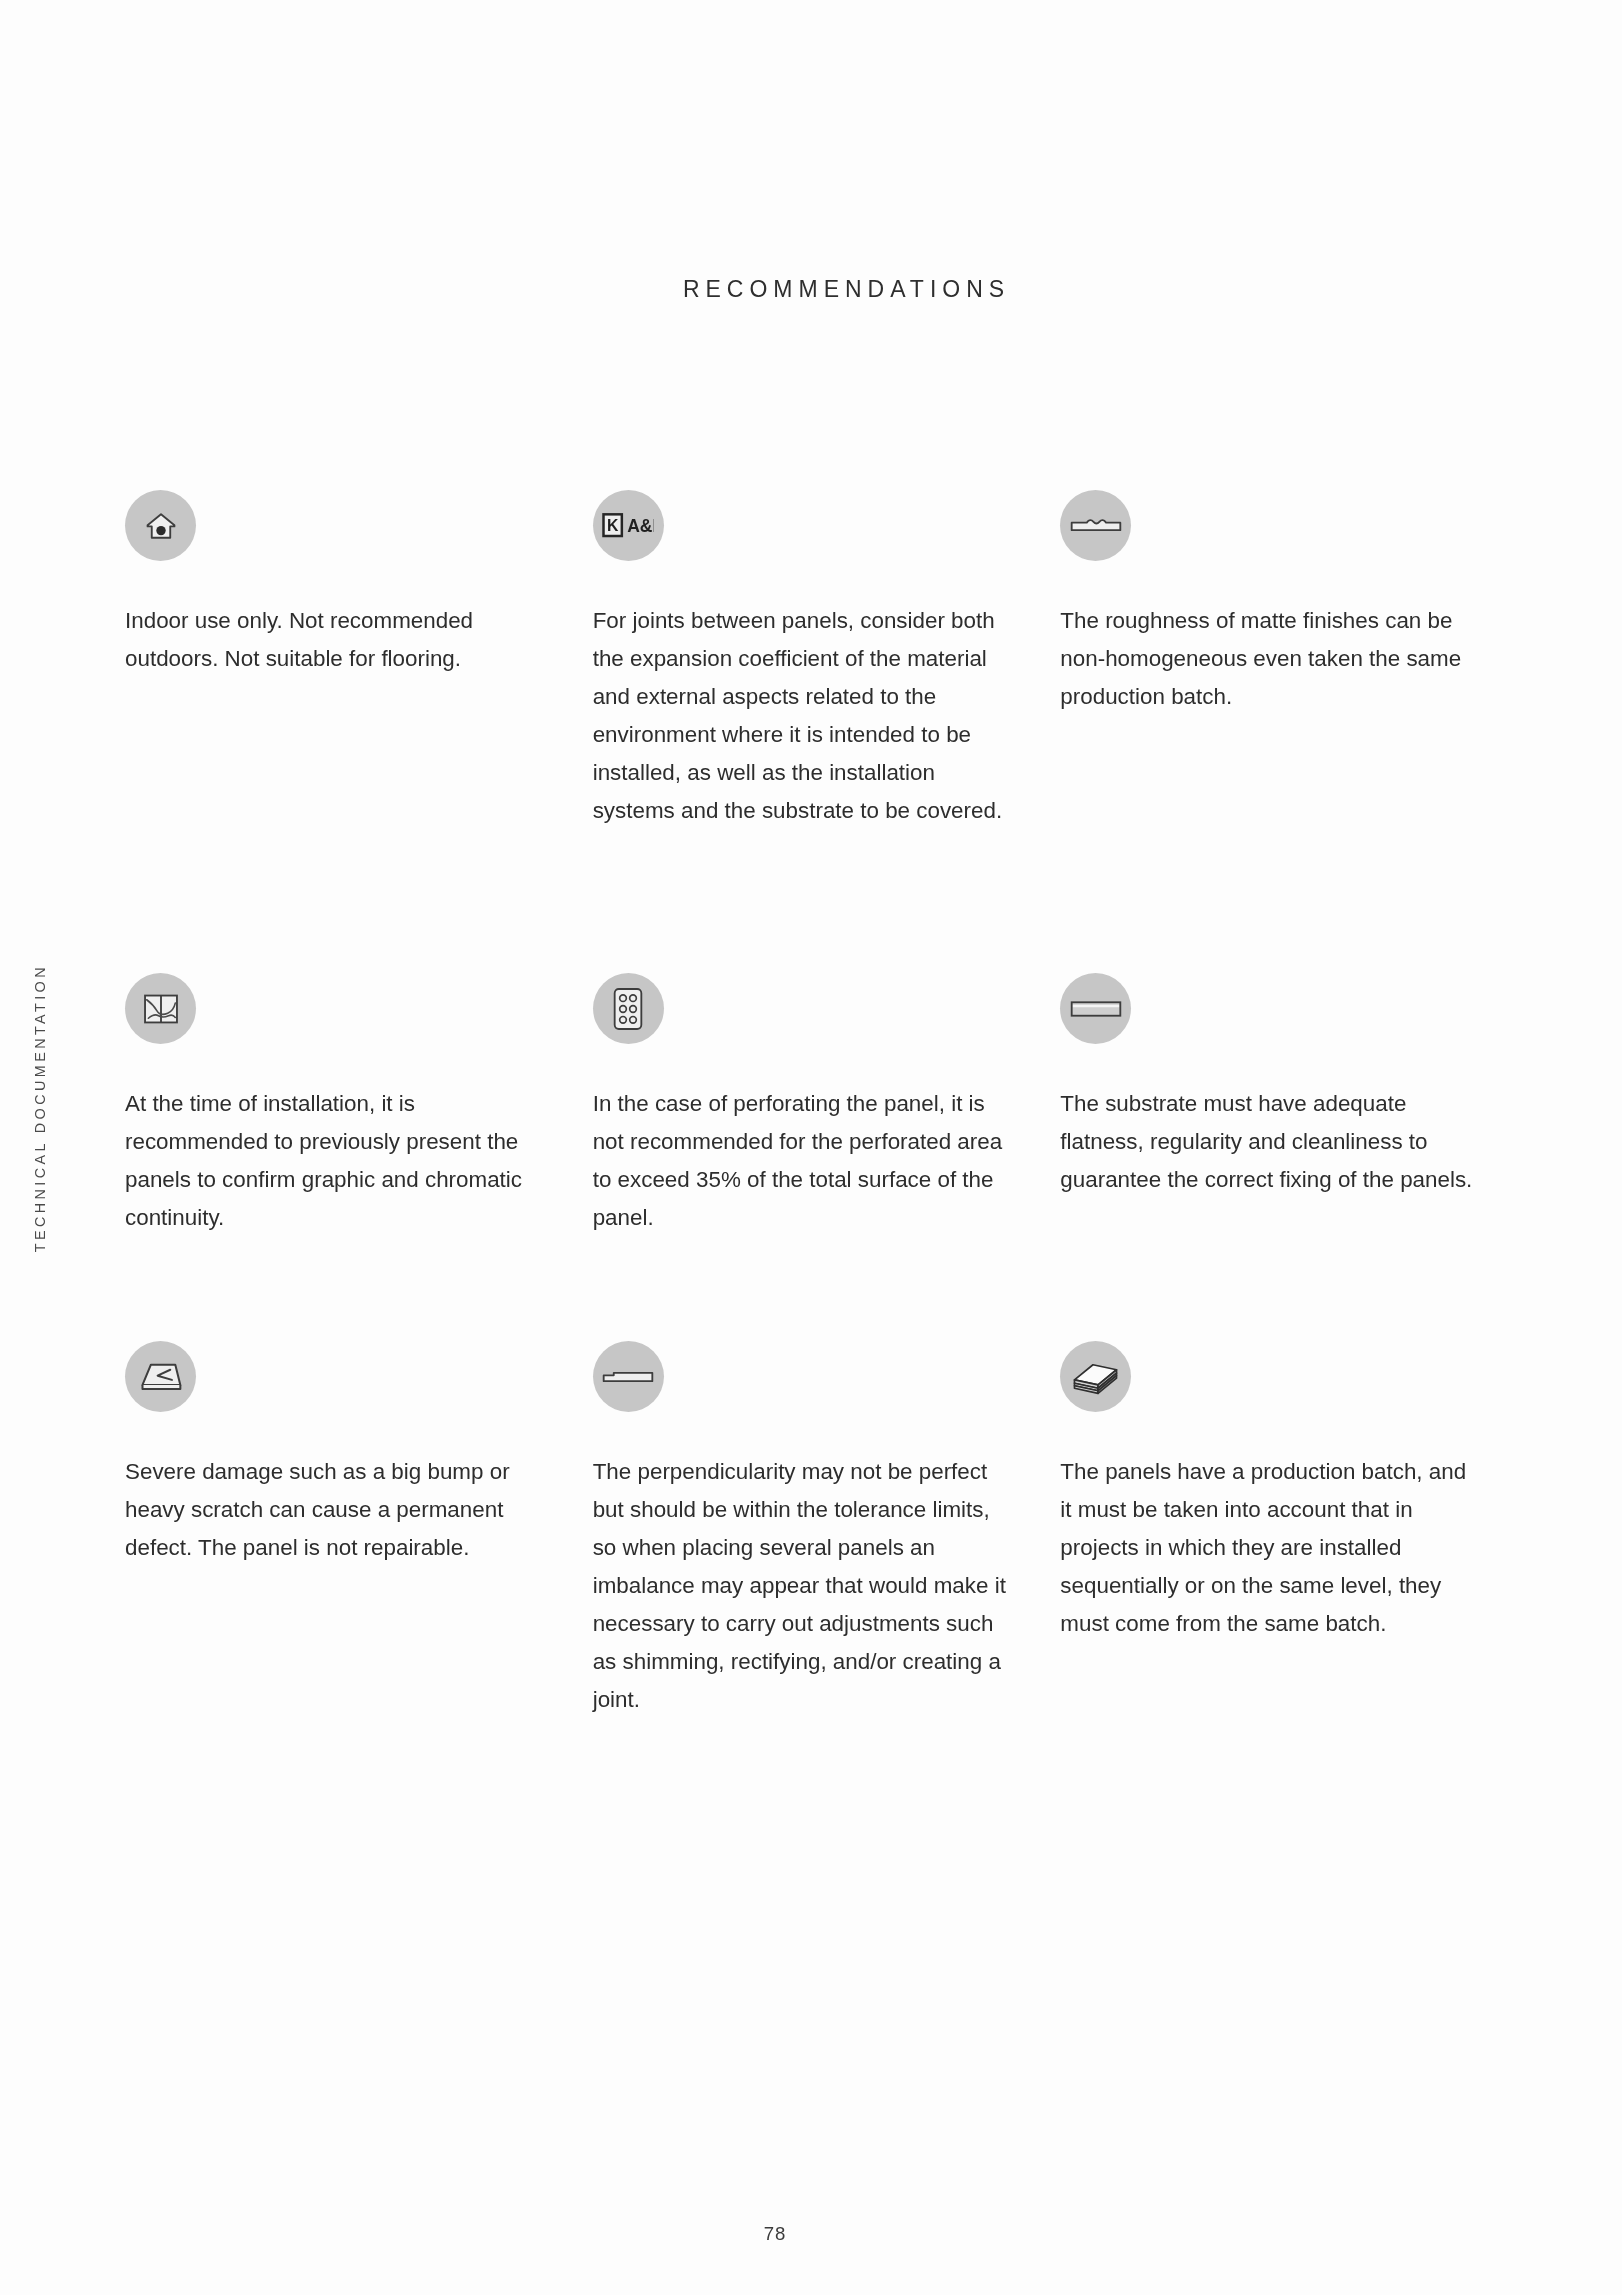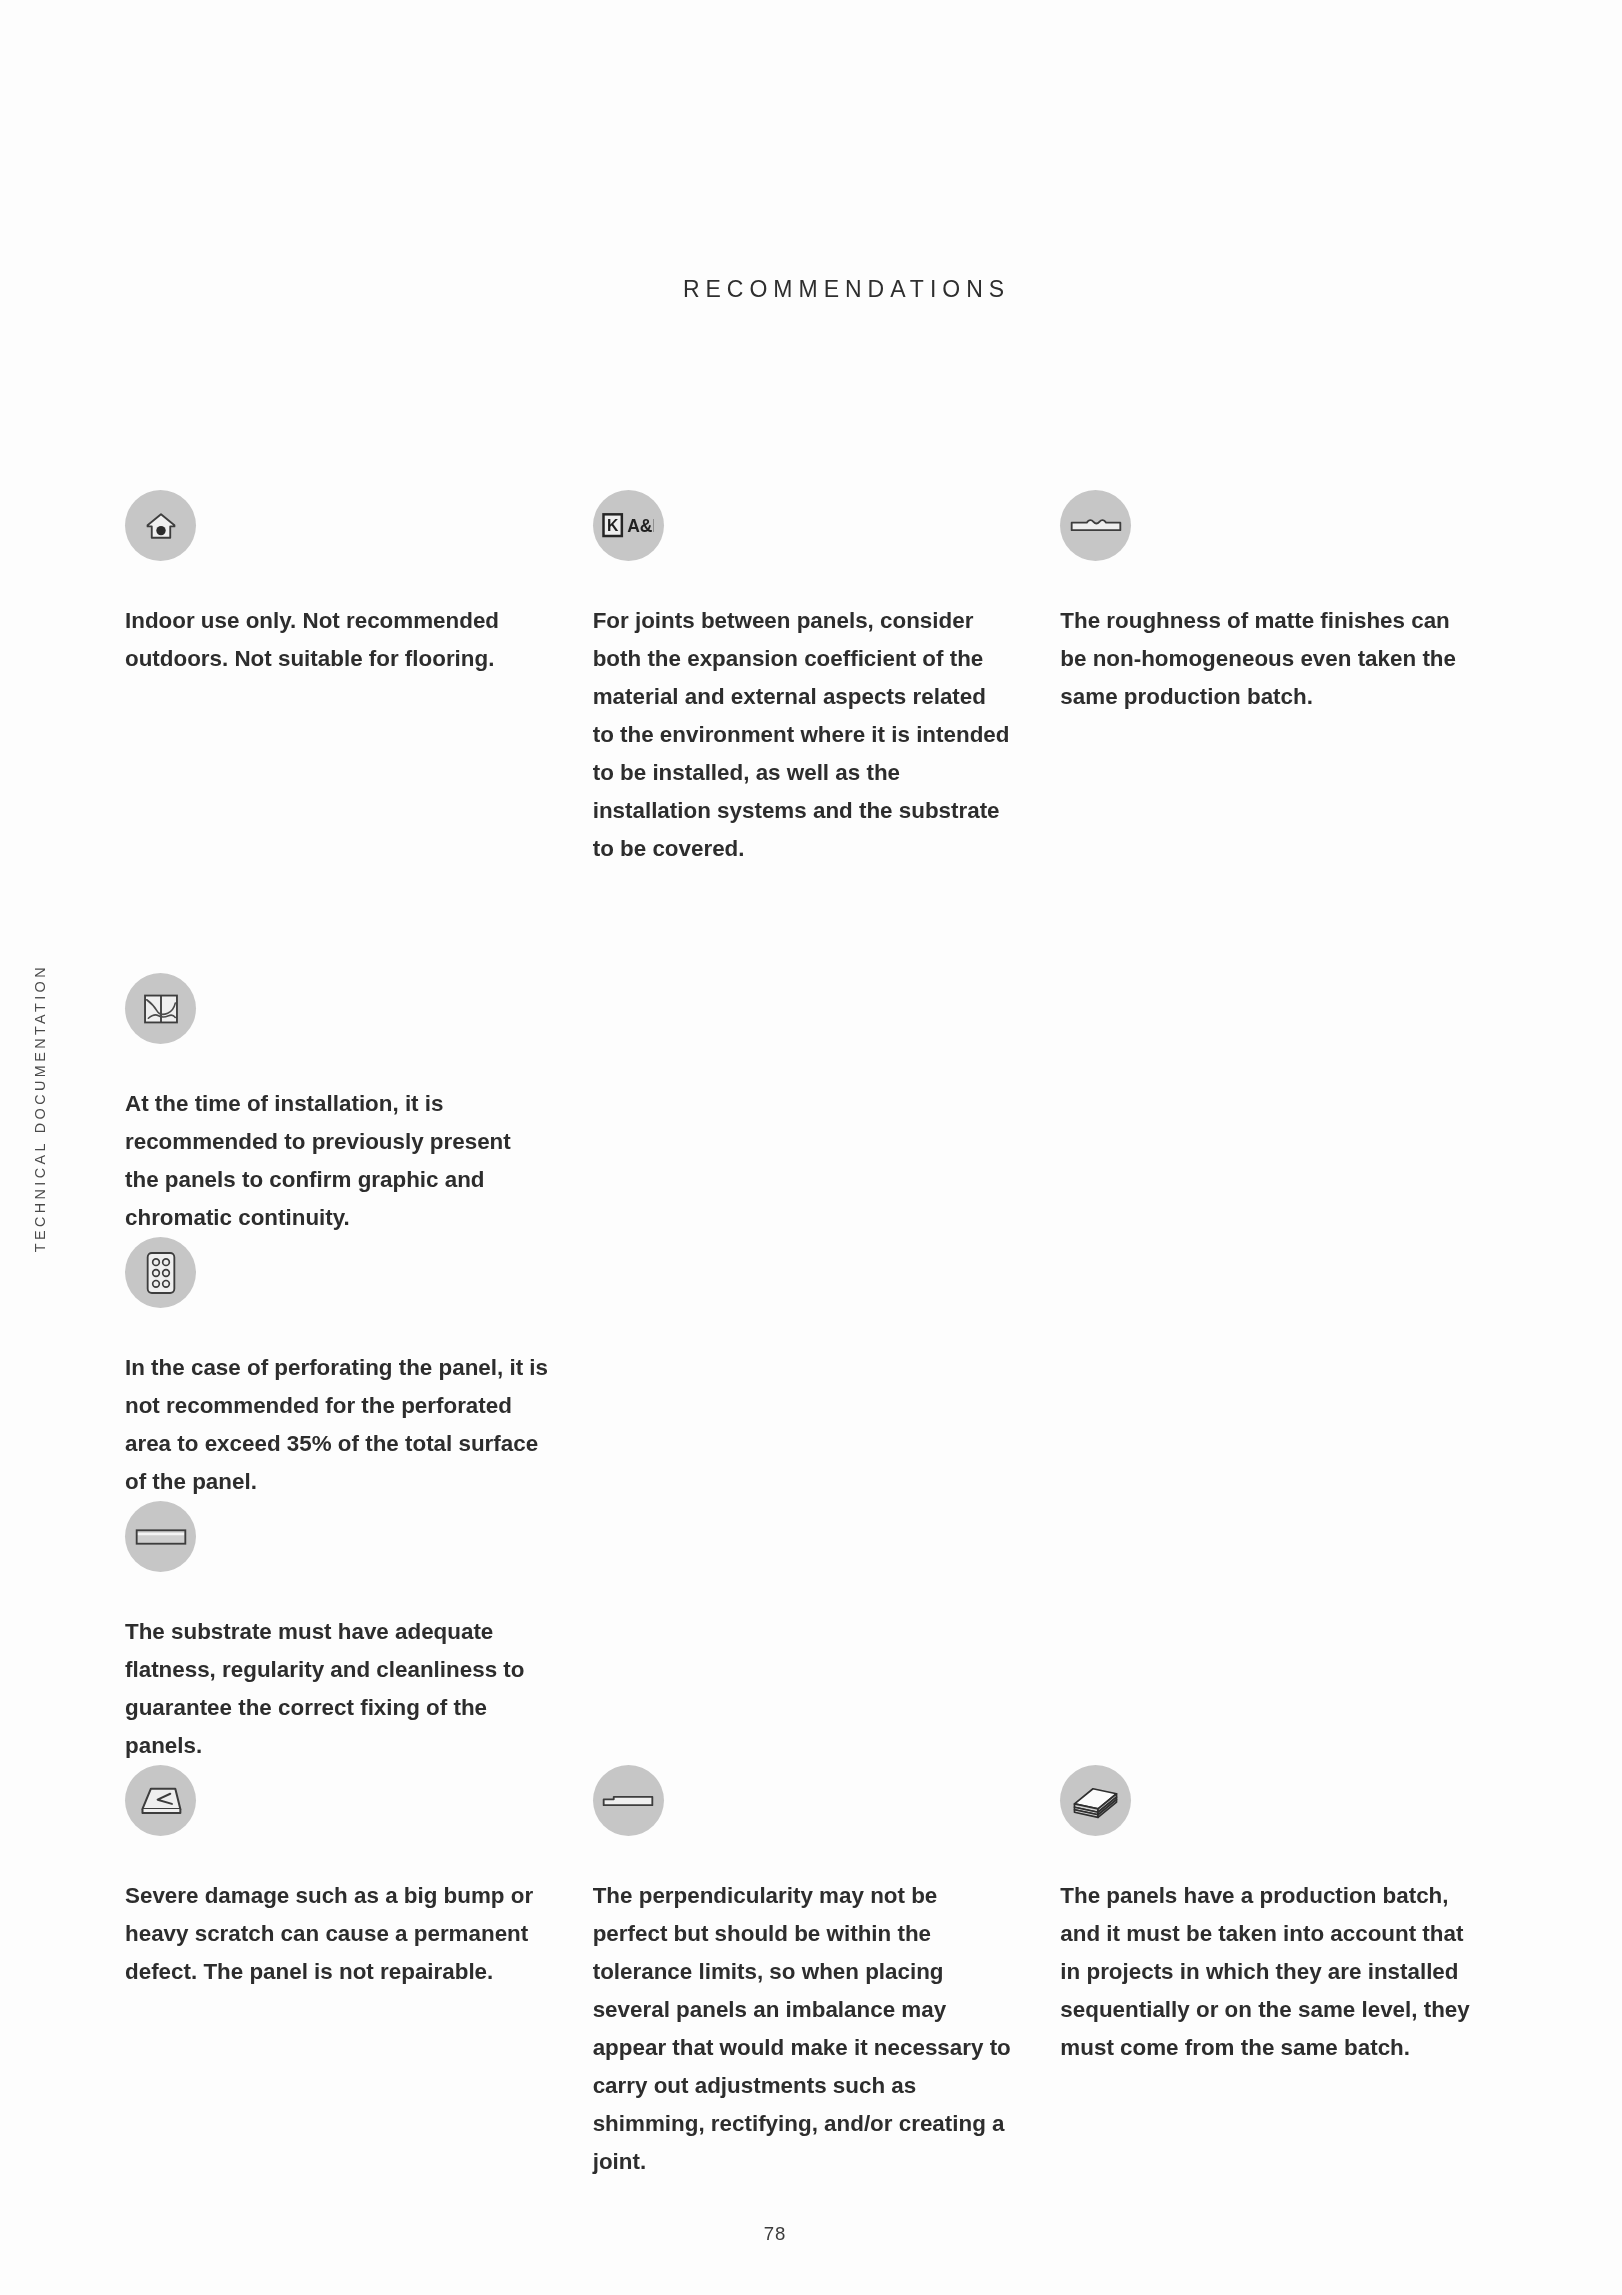--- a/index.html
+++ b/index.html
@@ -54,21 +54,21 @@
     position: absolute;
     left: 125px;
     top: 490px;
     width: 1403px;
   }
   .grid-row {
     display: flex;
     width: 100%;
   }
   .grid-row.row-1 { min-height: 483px; }
-  .grid-row.row-2 { min-height: 368px; flex-direction: column; }
+  .grid-row.row-2 { min-height: 368px; }
   .grid-row.row-3 { min-height: 363px; }
 
   .cell {
     width: 473px;
     margin-right: 0;
     box-sizing: border-box;
     padding-right: 49px;
   }
   .cell.col-2 { margin-left: 0px; }
   .cell.col-3 { margin-left: 0px; }
@@ -82,21 +82,21 @@
     align-items: center;
     justify-content: center;
     margin-bottom: 41px;
   }
   .icon-badge svg { display: block; }
 
   .cell-text {
     font-size: 22.4px;
     line-height: 38px;
     color: #2d2d2d;
-    font-weight: 700;
+    font-weight: 400;
     max-width: 427px;
   }
 
   
   .page-number {
     position: absolute;
     left: 0;
     top: 2223px;
     width: 1550px;
     text-align: center;

